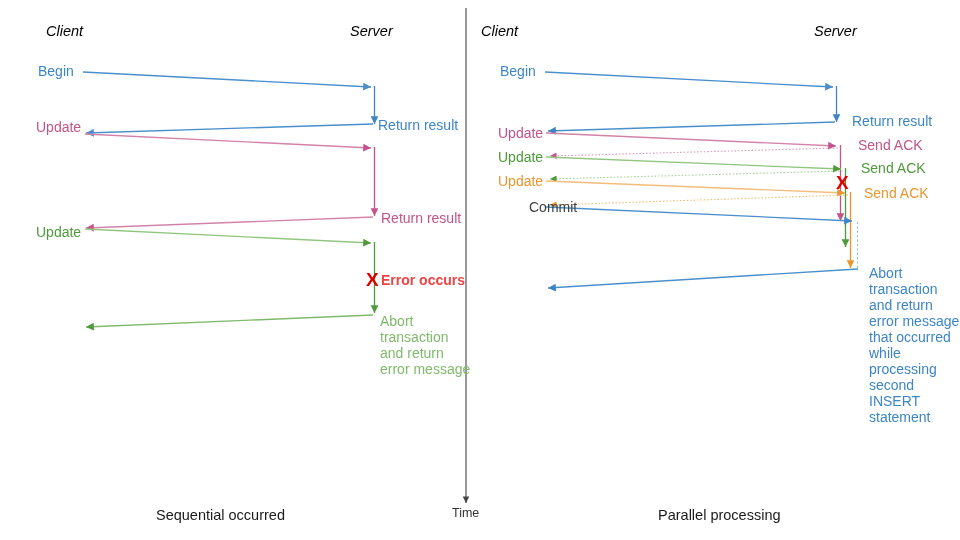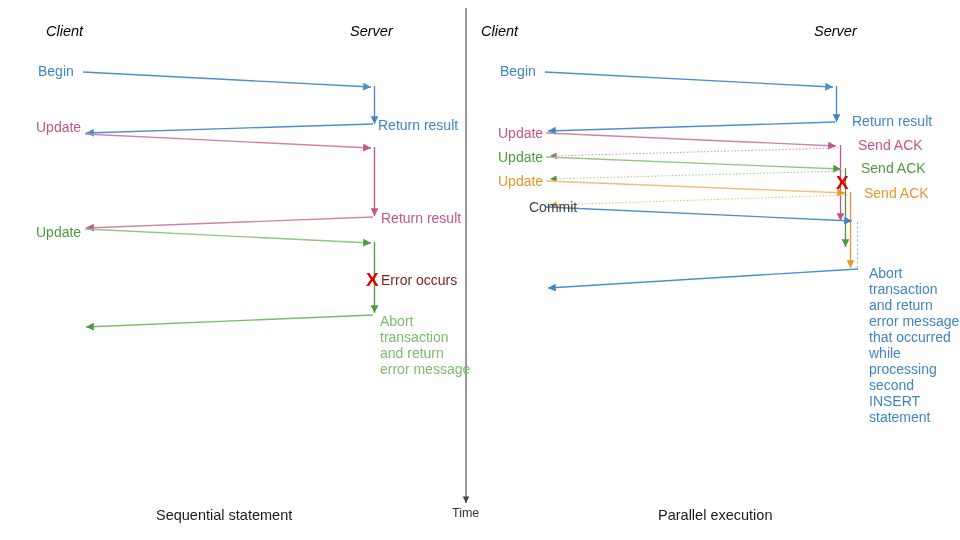--- a/index.html
+++ b/index.html
@@ -194,28 +194,28 @@
   <div class="lbl actor" style="left:46px; top:24px;">Client</div>
   <div class="lbl actor" style="left:350px; top:24px;">Server</div>
 
   <div class="lbl" style="left:38px; top:64px; color:#3d85c6;">Begin</div>
   <div class="lbl" style="left:378px; top:118px; color:#3d85c6;">Return result</div>
   <div class="lbl" style="left:36px; top:120px; color:#c2548a;">Update</div>
   <div class="lbl" style="left:381px; top:211px; color:#c2548a;">Return result</div>
   <div class="lbl" style="left:36px; top:225px; color:#4e9a3a;">Update</div>
 
   <div class="xmark" style="left:366px; top:270px;">X</div>
-  <div class="lbl" style="left:381px; top:273px; color:#7f1d1d;">Error occurs</div>
+  <div class="lbl" style="left:381px; top:273px; color:#ef4444;font-weight:bold;">Error occurs</div>
 
   <div class="lbl wrap" style="left:380px; top:313px; color:#7fba6b; line-height:16px;">Abort
 transaction
 and return
 error message</div>
 
-  <div class="lbl caption" style="left:156px; top:508px;">Sequential statement</div>
+  <div class="lbl caption" style="left:156px; top:508px;">Sequential occurred</div>
 
   <div class="lbl actor" style="left:481px; top:24px;">Client</div>
   <div class="lbl actor" style="left:814px; top:24px;">Server</div>
 
   <div class="lbl" style="left:500px; top:64px; color:#3d85c6;">Begin</div>
   <div class="lbl" style="left:852px; top:114px; color:#3d85c6;">Return result</div>
 
   <div class="lbl" style="left:498px; top:126px; color:#c2548a;">Update</div>
   <div class="lbl" style="left:858px; top:138px; color:#c2548a;">Send ACK</div>
 
@@ -233,15 +233,15 @@
 transaction
 and return
 error message
 that occurred
 while
 processing
 second
 INSERT
 statement</div>
 
-  <div class="lbl caption" style="left:658px; top:508px;">Parallel execution</div>
+  <div class="lbl caption" style="left:658px; top:508px;">Parallel processing</div>
 
 </div>
 
 </body></html>

